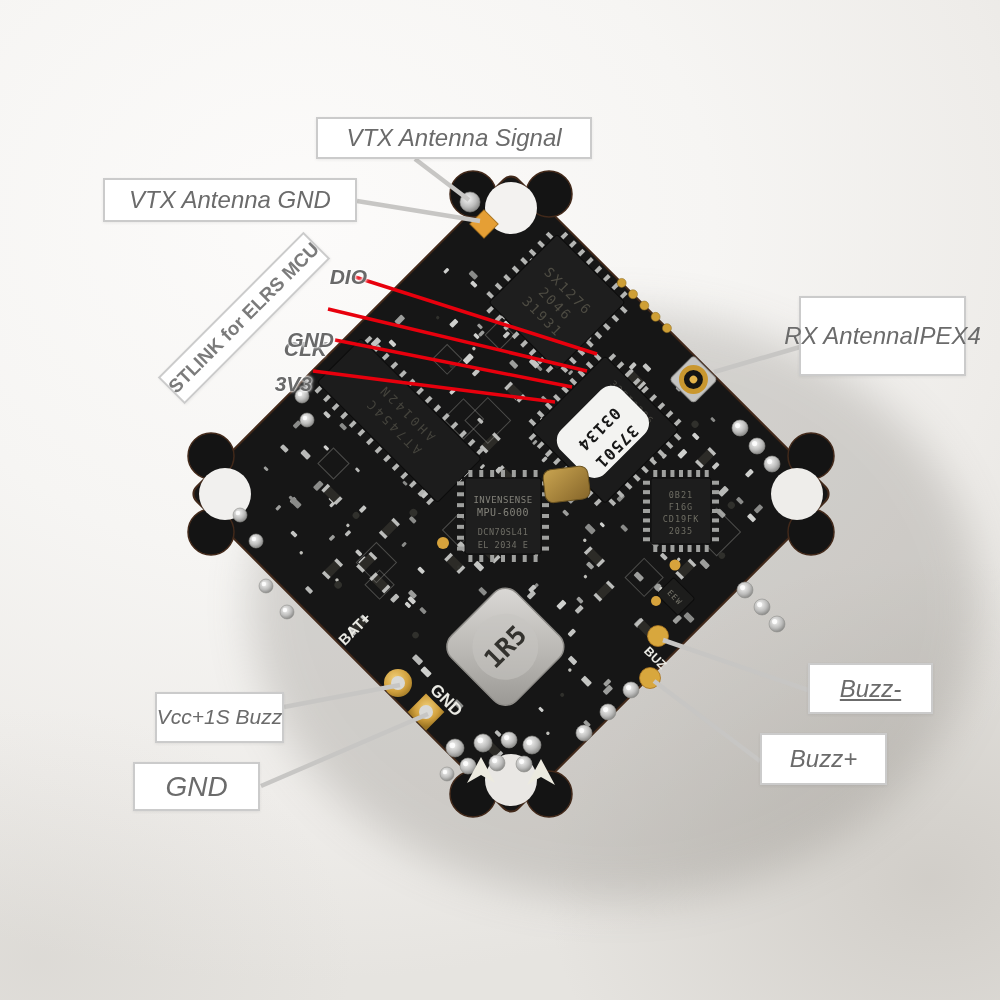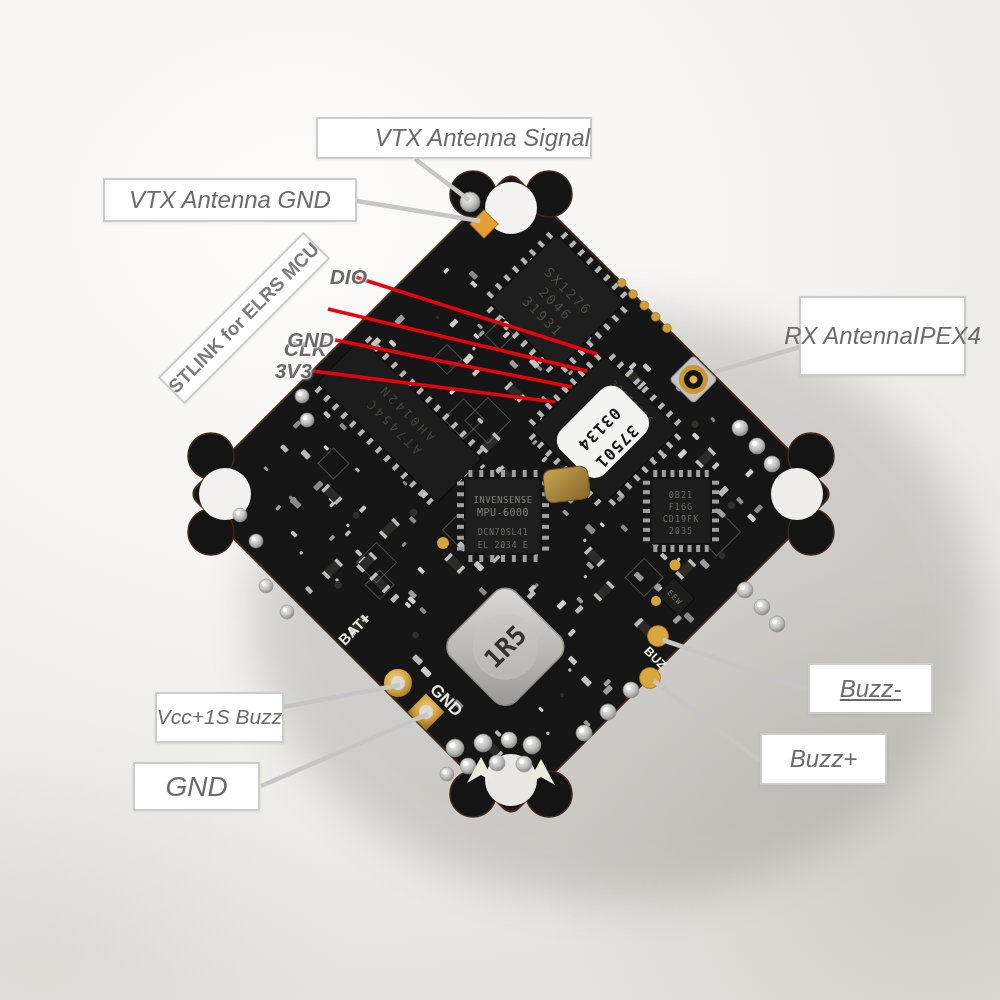--- a/index.html
+++ b/index.html
@@ -13,41 +13,41 @@
   }
   svg{position:absolute;left:0;top:0;}
   .labels{position:absolute;left:0;top:0;width:1000px;height:1000px;pointer-events:none;}
   .callout{
     position:absolute;display:flex;align-items:center;justify-content:center;
     background:#ffffff;border:2px solid #cbcbcb;box-sizing:border-box;
     color:#6b6b6b;font-style:italic;text-align:center;
     box-shadow:0 1px 3px rgba(0,0,0,0.07);white-space:nowrap;
   }
   .two-line{flex-direction:row;line-height:1.3;}
-  #lbl-vtx-signal{left:316px;top:117px;width:276px;height:42px;font-size:24px;justify-content:flex-end;}
+  #lbl-vtx-signal{left:316px;top:117px;width:276px;height:42px;font-size:24px;}
   #lbl-vtx-gnd{left:103px;top:178px;width:254px;height:44px;font-size:24px;}
   #lbl-stlink{
     left:141px;top:299px;width:206px;height:38px;font-size:19px;
     font-style:normal;font-weight:700;color:#7b7b7b;background:rgba(255,255,255,0.92);
     transform:rotate(-45deg);
   }
   #lbl-rx{left:799px;top:296px;width:167px;height:80px;font-size:24px;}
   #lbl-buzz-minus{left:808px;top:663px;width:125px;height:51px;font-size:24px;text-decoration:underline;}
   #lbl-buzz-plus{left:760px;top:733px;width:127px;height:52px;font-size:24px;}
   #lbl-vcc{left:155px;top:692px;width:129px;height:51px;font-size:21px;line-height:1.08;}
   #lbl-gnd{left:133px;top:762px;width:127px;height:49px;font-size:28px;}
   .pin-label{
     position:absolute;transform:translate(-100%,-50%);
     font:italic 700 21px "Liberation Sans",sans-serif;color:#696969;
     text-shadow:0 0 2px #fff,0 0 3px #fff,0 0 4px #fff;
   }
   #pl-dio{left:354px;top:277px;margin-left:13px;}
   #pl-clk{left:327px;top:309px;margin-top:40px;}
   #pl-gnd{left:334px;top:340px;}
-  #pl-3v3{left:312px;top:371px;}
+  #pl-3v3{left:312px;top:384px;}
   .chip-t{font-family:"DejaVu Sans Mono",monospace;}
   .silk{font-family:"Liberation Sans",sans-serif;font-weight:700;fill:#e9e9e3;}
 </style>
 </head>
 <body>
 
 <div class="stage">
 <svg width="1000" height="1000" viewBox="0 0 1000 1000">
   <defs>
     <radialGradient id="silverGrad" cx="40%" cy="35%" r="75%">

